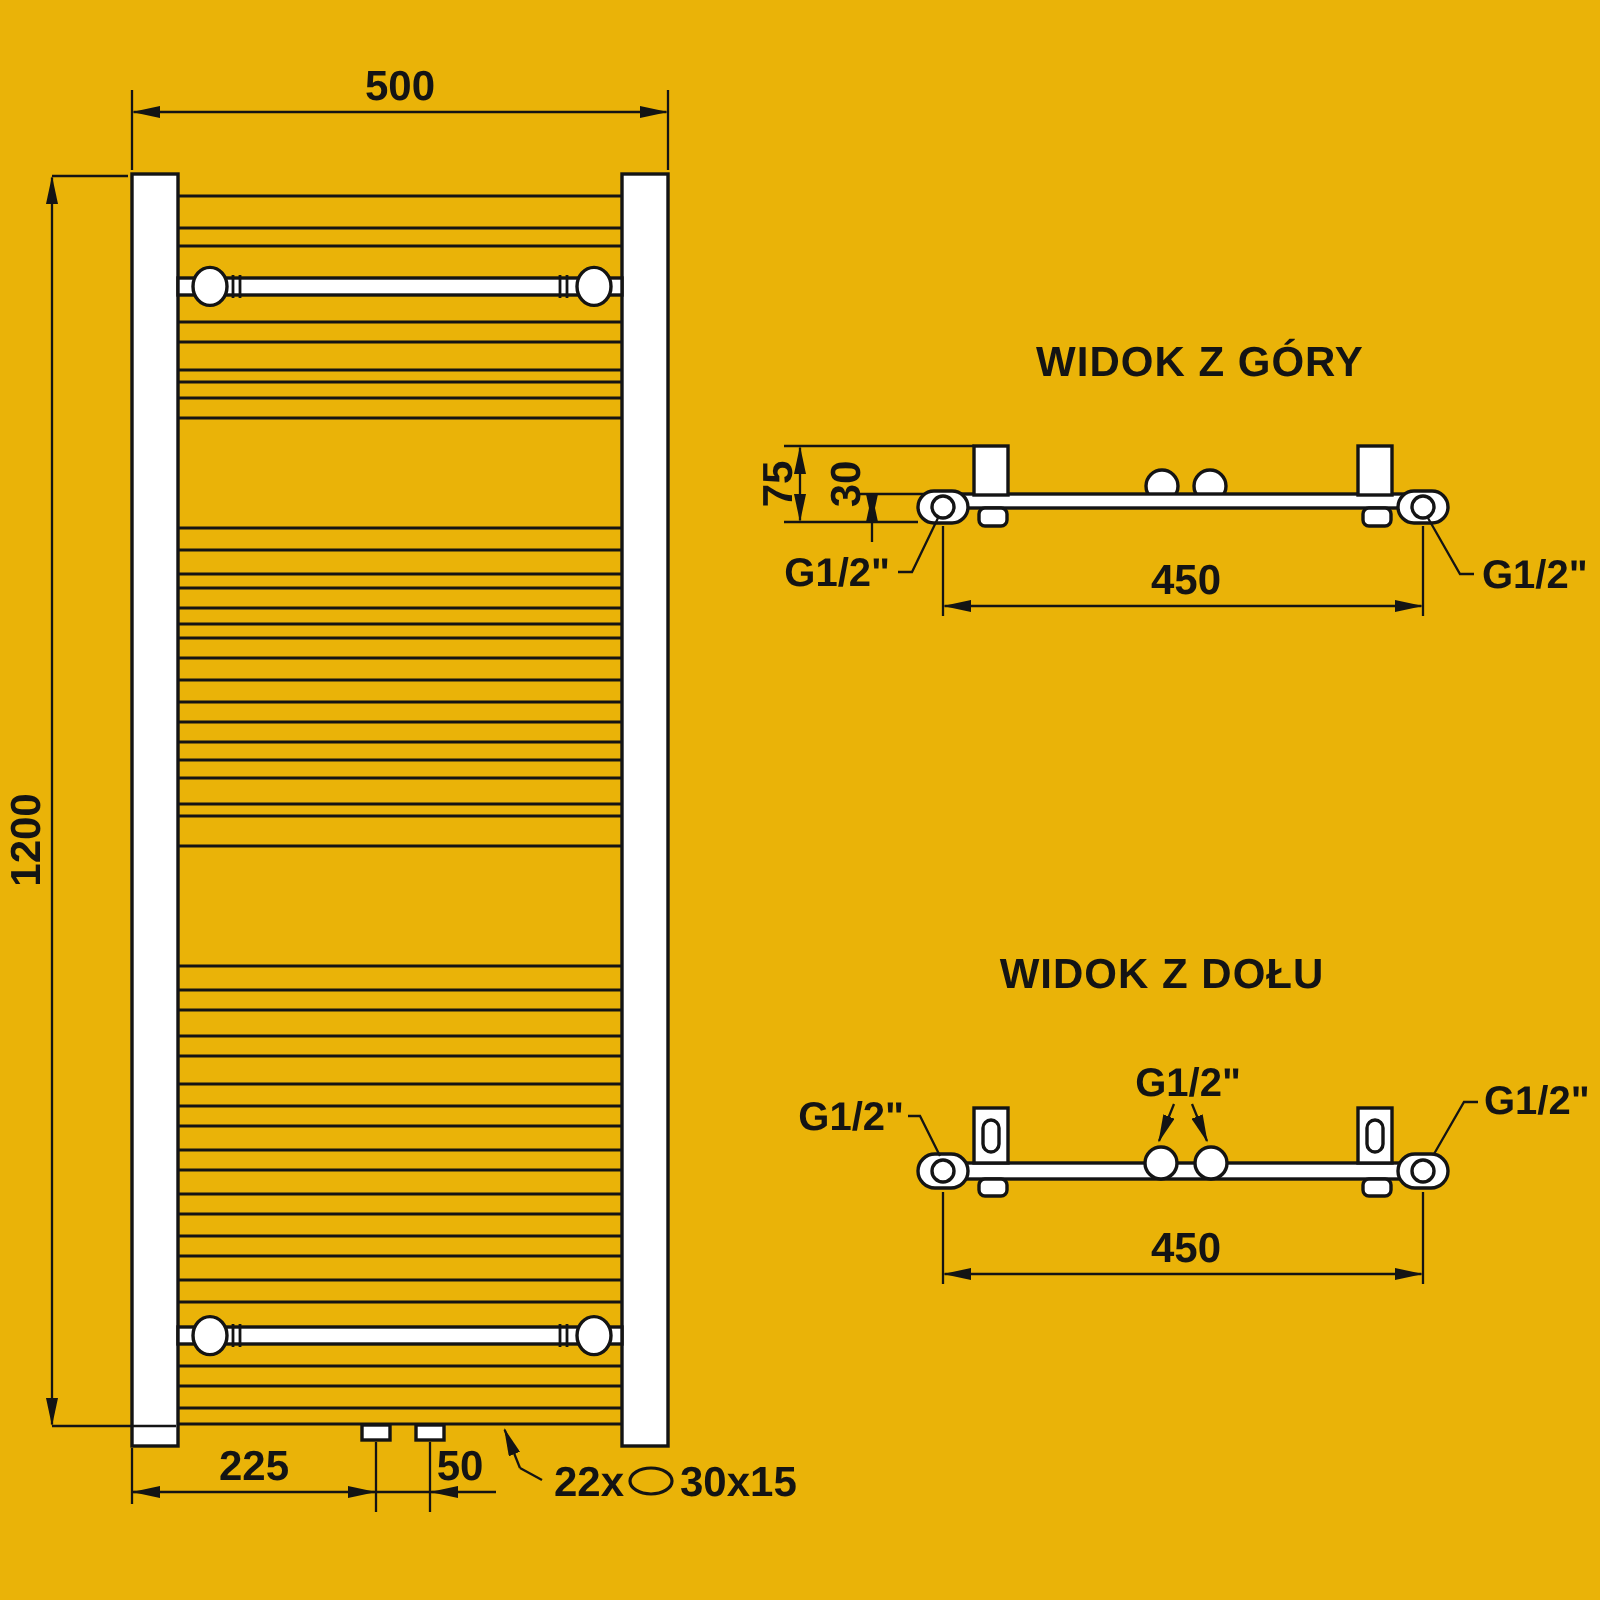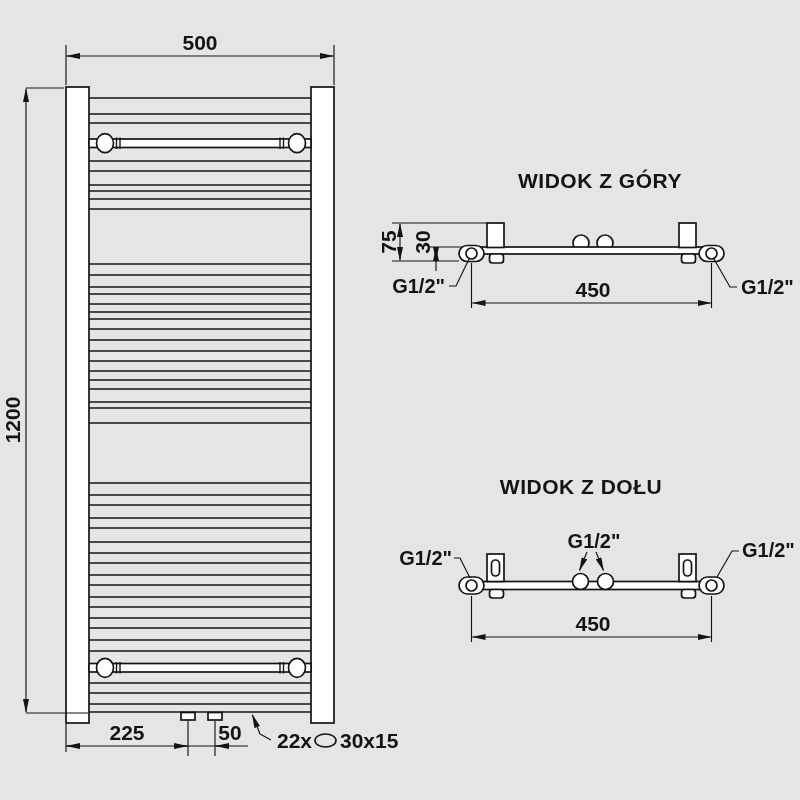--- a/index.html
+++ b/index.html
@@ -1,16 +1,16 @@
 <!DOCTYPE html>
 <html><head>
 <meta charset="utf-8">
 <style>
   html,body{margin:0;padding:0;background:#ffffff;}
-  .stage{width:800px;height:800px;background:#e5e5e5;position:relative;overflow:hidden;}
+  .stage{width:800px;height:800px;background:#eab308;position:relative;overflow:hidden;}
   svg{display:block;}
   svg text{font-family:"Liberation Sans","DejaVu Sans",sans-serif;fill:#141414;}
   .dim-txt{font-size:21px;font-weight:600;}
   .lbl-txt{font-size:20px;font-weight:600;}
   .title-txt{font-size:21px;font-weight:700;letter-spacing:0.5px;}
   .ol{stroke:#141414;stroke-width:1.7;fill:#ffffff;}
   .thin{stroke:#141414;stroke-width:1.4;fill:none;}
   .dim{stroke:#141414;stroke-width:1.15;fill:none;}
   .rung{stroke:#141414;stroke-width:1.4;}
 </style>

